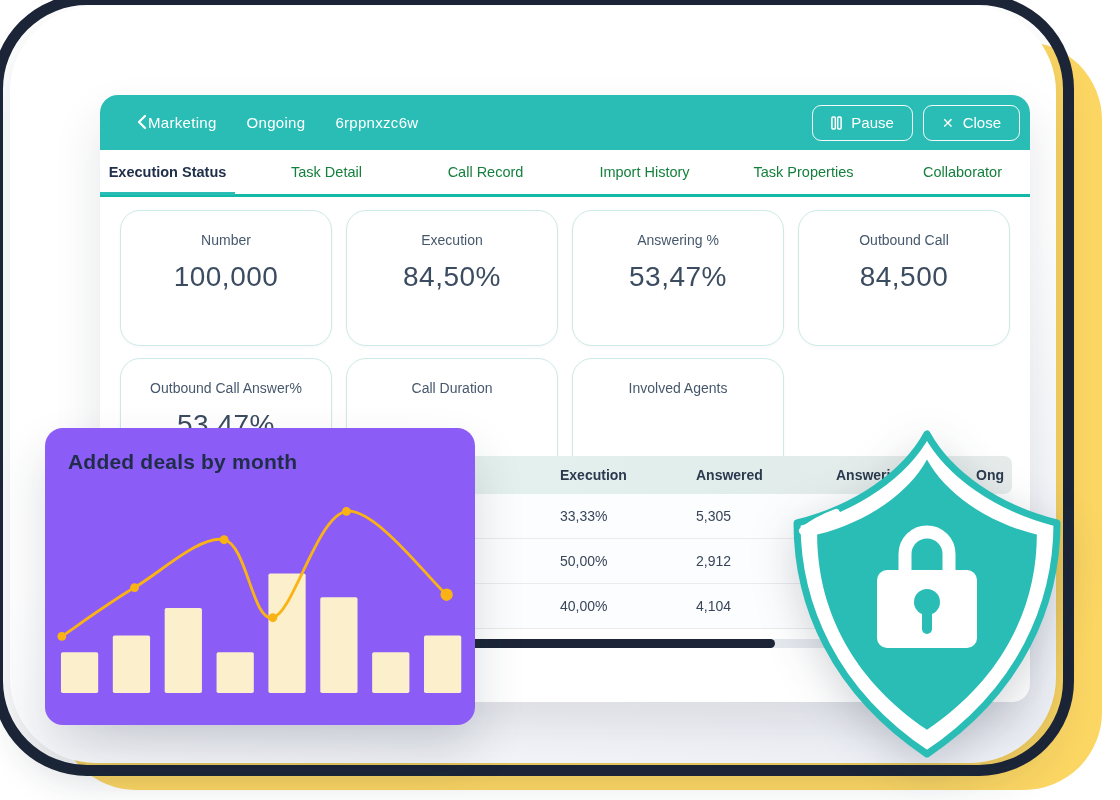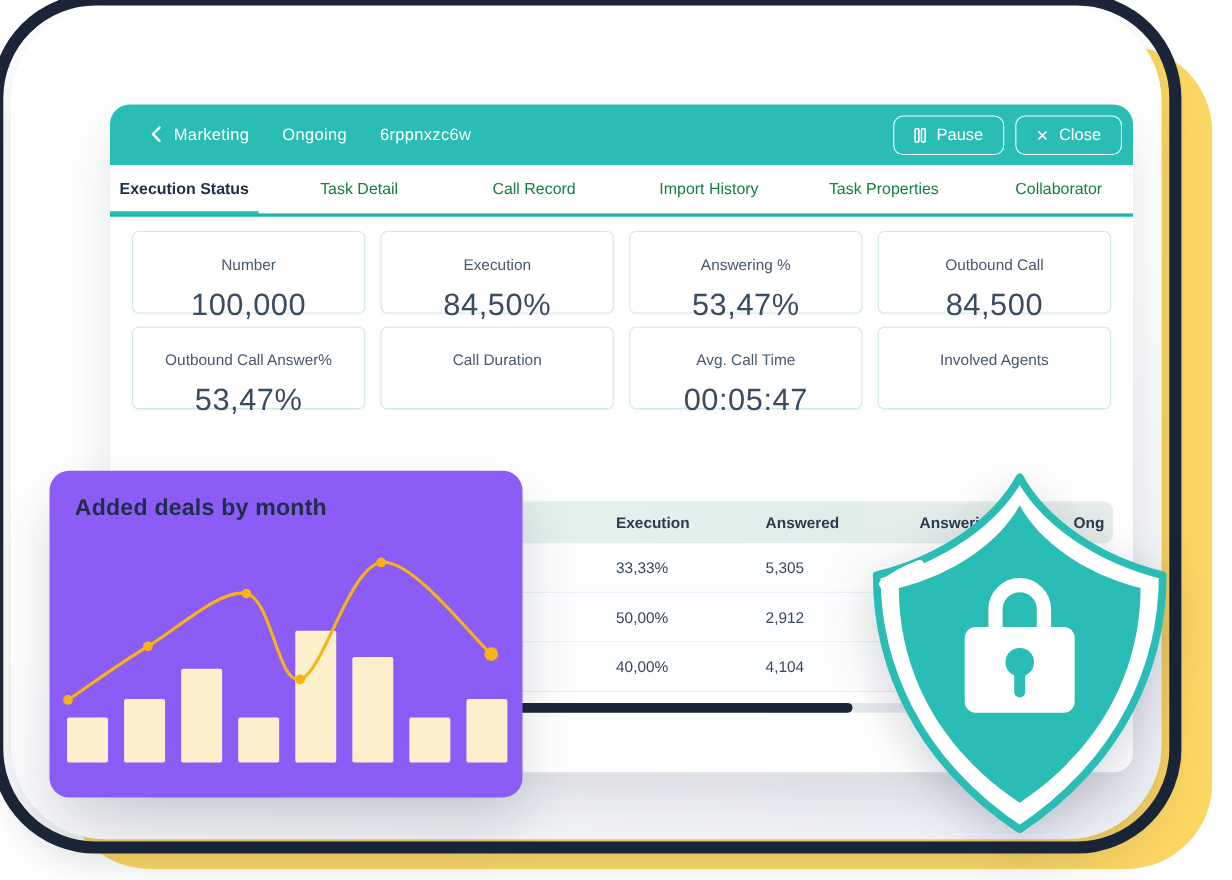--- a/index.html
+++ b/index.html
@@ -17,38 +17,38 @@
                   box-shadow:0 20px 40px rgba(28,38,56,.12); z-index:2; }
 
   
   .dashboard-card { position:absolute; left:100px; top:95px; width:930px; height:607px;
                     border-radius:18px; background:#ffffff;
                     box-shadow:0 24px 48px rgba(30,42,68,.12); z-index:10; }
   .dash-header { height:55px; background:#2ABDB5; border-radius:18px 18px 0 0;
                  display:flex; align-items:center; padding:0 8px 0 36px; color:#fff; }
   .crumbs { display:flex; align-items:center; gap:30px; font-size:15px; font-weight:500;
             letter-spacing:.3px; }
-  .crumb-first { display:flex; align-items:flex-start; gap:10px; }
+  .crumb-first { display:flex; align-items:flex-start; }
   .hdr-actions { margin-left:auto; display:flex; gap:10px; padding-right:2px; }
   .hdr-btn { display:flex; align-items:center; gap:9px; height:36px; padding:0 18px;
              border:1.6px solid rgba(255,255,255,.95); border-radius:9px;
              background:transparent; color:#fff; font-size:15px; font-weight:500;
              font-family:inherit; cursor:pointer; }
   .x-glyph { font-size:14px; line-height:1; }
 
   .tab-bar { height:47px; display:flex; border-bottom:3px solid #14b8a6; background:#fff;gap:24px; }
   .tab { flex:1; display:flex; align-items:center; justify-content:center;
          font-size:14.5px; color:#15803d; position:relative; }
   .tab.active { font-weight:700; color:#20304A; }
   .tab.active::after { content:''; position:absolute; left:0; right:0; bottom:-1px;
                        height:3px; background:#2ABDB5; }
 
   .stats-grid { position:absolute; left:20px; top:115px; width:890px; display:grid;
                 grid-template-columns:repeat(4,1fr); gap:12px 14px; }
-  .stat-card { height:75px; background:#fff; border:1px solid #CDEAE8; border-radius:6px;
+  .stat-card { height:136px; background:#fff; border:1px solid #CDEAE8; border-radius:20px;
                text-align:center; padding-top:21px; box-shadow:0 1px 3px rgba(40,60,90,.04); }
   .stat-label { font-size:14px; color:#46586C; }
   .stat-value { margin-top:13px; font-size:28px; color:#3C4C60; font-weight:500;
                 letter-spacing:.5px; }
 
   
   .table-wrap { position:absolute; left:20px; top:361px; width:892px; }
   .t-grid { display:grid; grid-template-columns:440px 136px 140px 140px 1fr; align-items:center; }
   .t-header { height:38px; border-radius:8px; font-weight:700; font-size:14px; color:#2B3A4F;
               background:linear-gradient(90deg,#E9F5F2,#E1EDEA 70%,#E7ECEB); }
@@ -130,24 +130,20 @@
     <div class="stat-card">
       <div class="stat-label">Outbound Call</div>
       <div class="stat-value">84,500</div>
     </div>
     <div class="stat-card">
       <div class="stat-label">Outbound Call Answer%</div>
       <div class="stat-value">53,47%</div>
     </div>
     <div class="stat-card">
       <div class="stat-label">Call Duration</div>
-    </div>
-    <div class="stat-card">
-      <div class="stat-label">Avg. Call Time</div>
-      <div class="stat-value">00:05:47</div>
     </div>
     <div class="stat-card">
       <div class="stat-label">Involved Agents</div>
     </div>
   </div>
 
   <div class="table-wrap">
     <div class="t-grid t-header">
       <span></span>
       <span>Execution</span>

